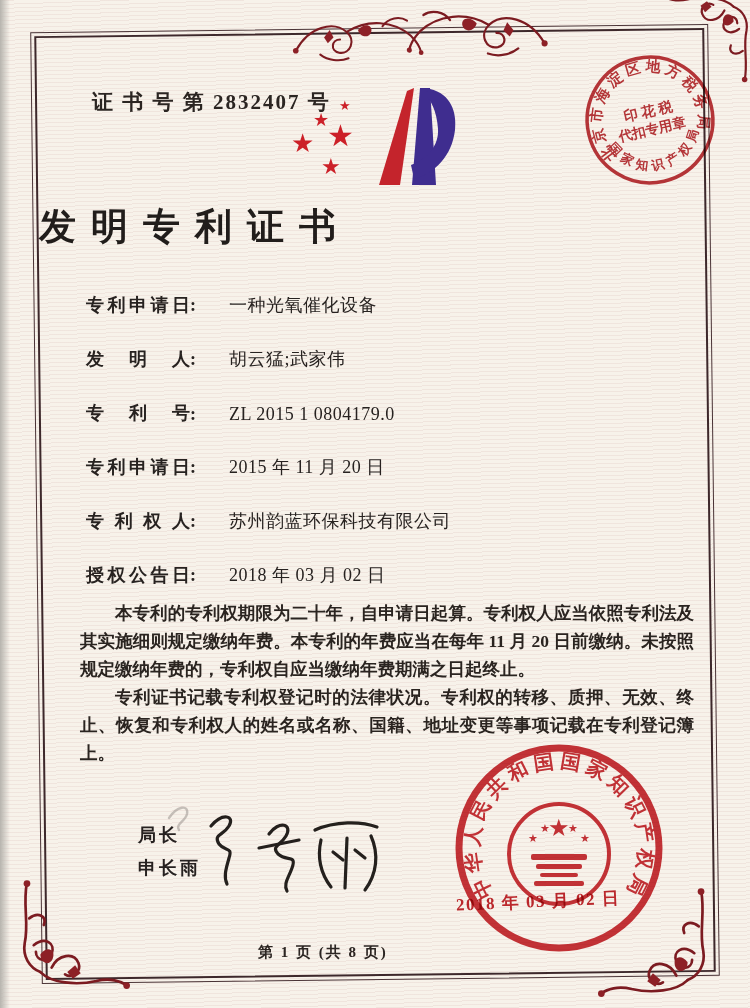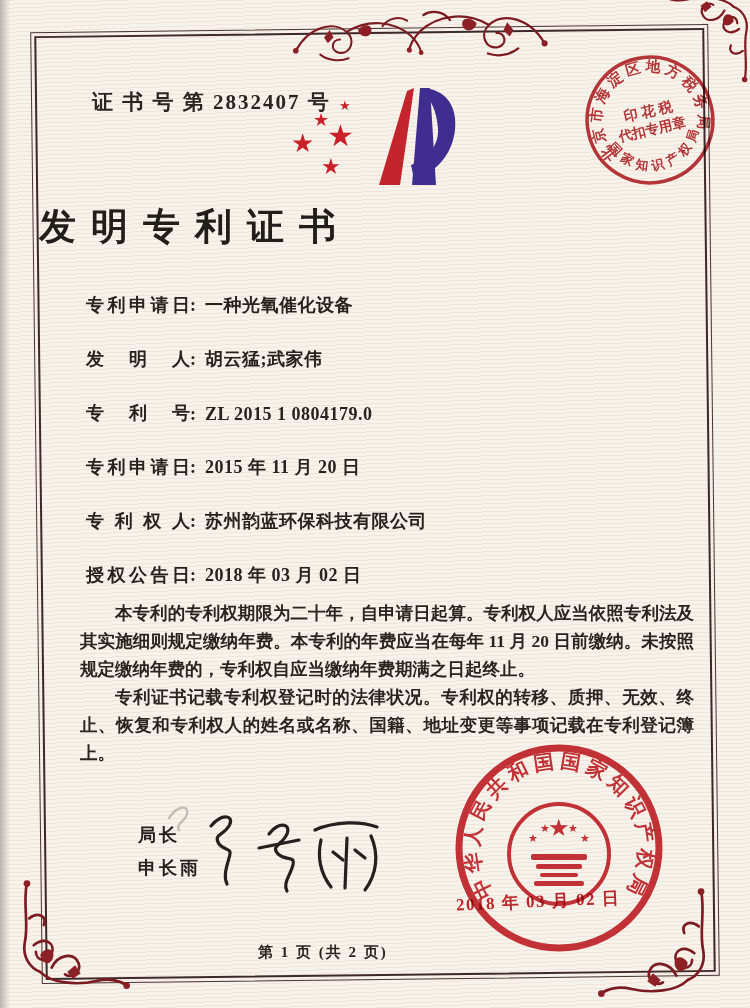--- a/index.html
+++ b/index.html
@@ -49,21 +49,21 @@
     letter-spacing:15px;text-indent:15px;z-index:5;margin-left:24px;
   }
   .fields{position:absolute;left:86px;top:293px;width:580px;z-index:5;}
   .field-row{height:24px;margin-bottom:30px;white-space:nowrap;}
   .flabel{
     display:inline-block;width:104px;
     text-align:justify;text-align-last:justify;
     font-size:18px;font-weight:700;color:#272220;vertical-align:bottom;
   }
   .fcolon{font-size:18px;font-weight:700;color:#272220;margin-right:9px;}
-  .fvalue{font-size:18px;font-weight:700;color:#272220;letter-spacing:.5px;}
+  .fvalue{font-size:18px;font-weight:400;color:#272220;letter-spacing:.5px;margin-left:24px;}
   .paragraphs{
     position:absolute;left:80px;top:599px;width:614px;z-index:5;
     font-size:17.5px;font-weight:600;color:#2a2420;
     line-height:1.6;text-align:justify;
   }
   .paragraphs p{margin:0;text-indent:2em;}
   .director{position:absolute;left:95px;top:823px;z-index:5;margin-left:43px;}
   .director div{font-size:18px;font-weight:700;color:#262120;letter-spacing:3px;margin-bottom:9px;}
   .signature{position:absolute;left:163px;top:790px;width:245px;height:112px;z-index:6;}
   .official-seal{
@@ -236,15 +236,15 @@
         <text x="136" y="106" font-size="11">★</text>
       </g>
       <rect x="87" y="118" width="56" height="6" rx="2"></rect>
       <rect x="92" y="128" width="46" height="5" rx="2"></rect>
       <rect x="96" y="137" width="38" height="4" rx="2"></rect>
       <rect x="90" y="145" width="50" height="5" rx="2"></rect>
     </g>
   </svg>
   <div class="seal-date">2018 年 03 月 02 日</div>
 
-  <div class="footer">第 1 页 (共 2 页)</div>
+  <div class="footer">第 1 页 (共 8 页)</div>
 
 </div>
 
 </body></html>

